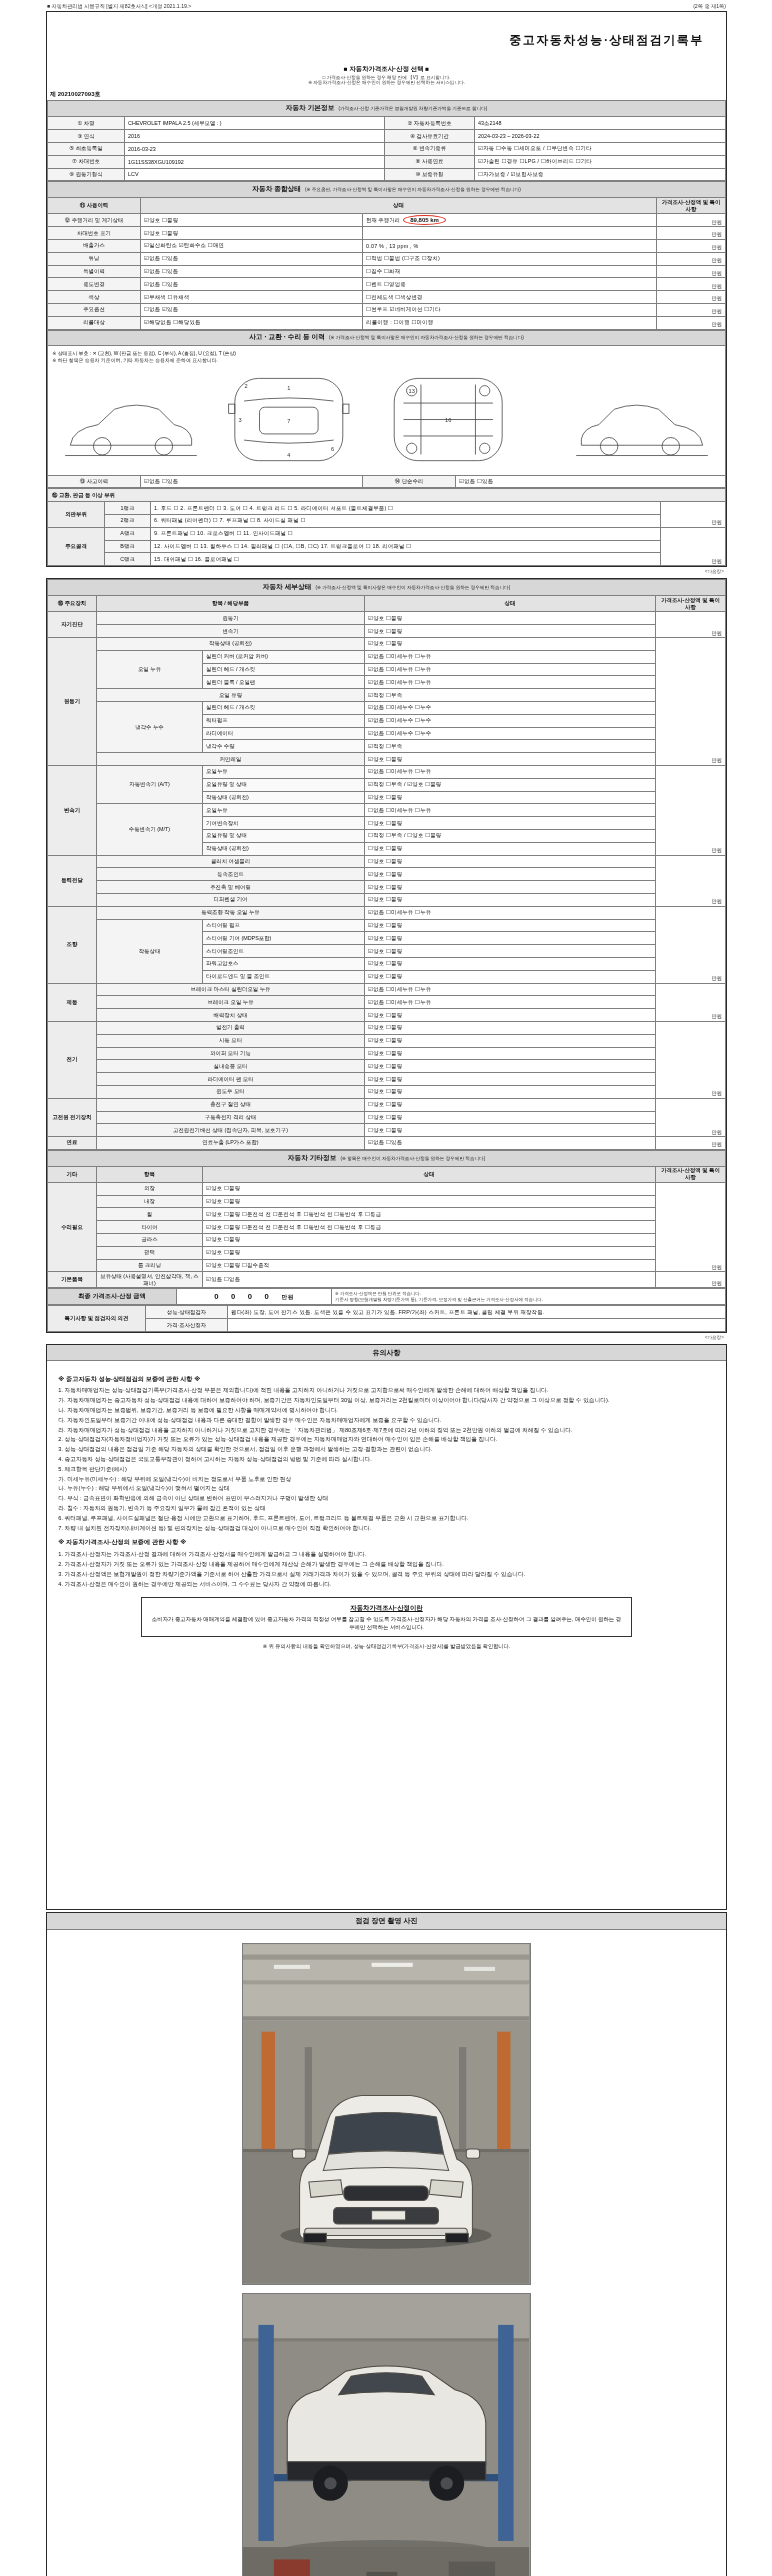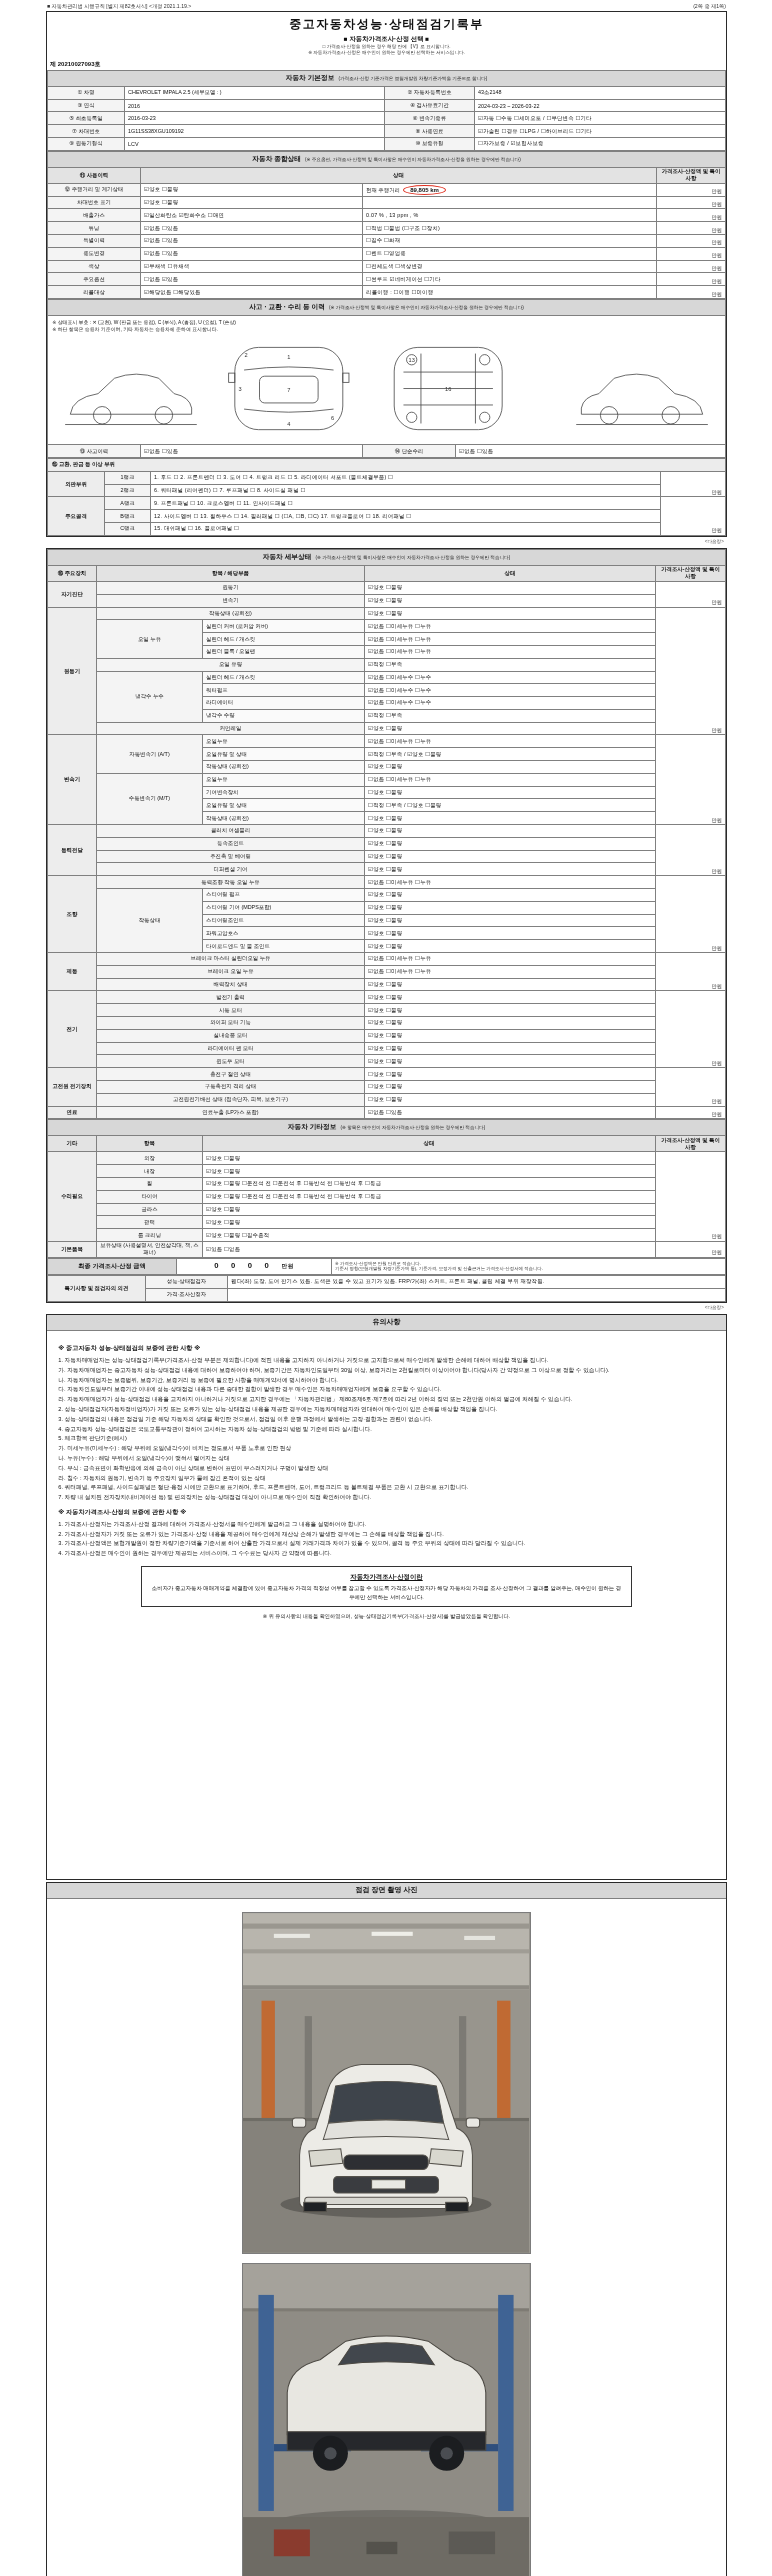--- a/index.html
+++ b/index.html
@@ -2,21 +2,21 @@
 <html style="font-size:8.2px"><head>
 <meta charset="utf-8">
 <style>
   html,body{margin:0;padding:0;background:#ffffff;}
   body{width:773px;height:2576px;overflow:hidden;font-family:"Liberation Sans","DejaVu Sans",sans-serif;color:#111;}
   .sheet{width:681px;margin:0 auto;padding-top:3.1px;}
   .topline{display:flex;justify-content:space-between;font-size:5.2px;color:#333;margin:0 1px 1px 1px;}
   .block{border:1px solid #2a2a2a;background:#fff;margin-bottom:2.1px;}
   .nextpage{text-align:right;font-size:4.6px;color:#555;margin:1px 3.1px 4.1px 0;}
   .form-header{position:relative;text-align:center;padding:4.1px 6.2px 3.1px;}
-  .form-header h1{font-size:12px;margin:0;letter-spacing:1.5px;font-family:"Liberation Serif","DejaVu Serif",serif;}
+  .form-header h1{font-size:12px;margin:16px;letter-spacing:1.5px;font-family:"Liberation Serif","DejaVu Serif",serif;text-align:right;}
   .sub{font-size:6.4px;font-weight:bold;margin-top:1.5px;}
   .tiny{font-size:4.6px;color:#333;margin-top:0.5px;}
   .docno{text-align:left;font-size:6px;font-weight:bold;margin:2.1px 0 1px 3.1px;}
   table{width:100%;border-collapse:collapse;table-layout:fixed;margin:0;}
   td,th{border:0.5px solid #808080;font-size:5.4px;padding:0.5px 3.1px;vertical-align:middle;overflow:hidden;}
   th{background:#e3e3e3;font-weight:bold;text-align:center;font-size:5.4px;}
   .sec{background:#d7d7d7;text-align:center;font-weight:bold;font-size:6.7px;padding:2.1px;}
   .sec .note{font-weight:normal;font-size:4.6px;margin-left:4.1px;color:#222;}
   .lab{background:#f4f4f4;text-align:center;}
   .vlab{background:#ededed;text-align:center;font-weight:bold;}

